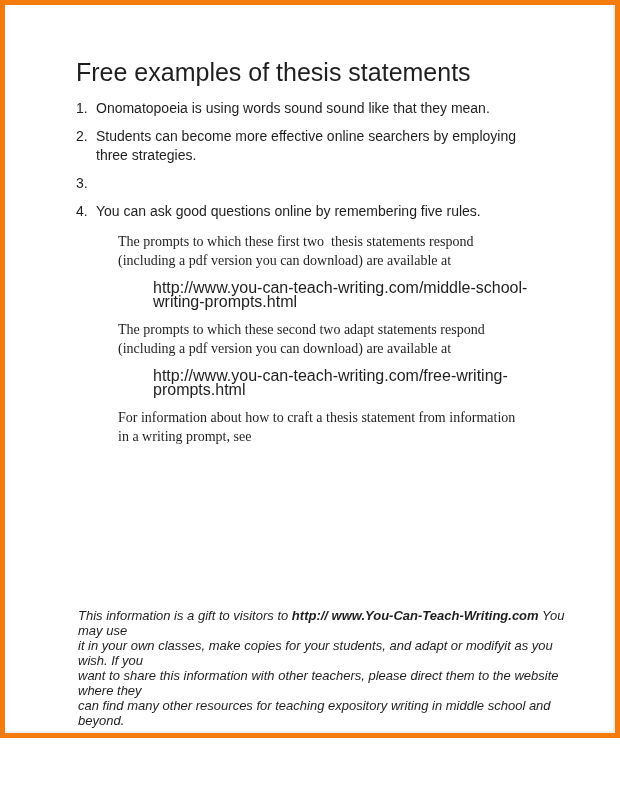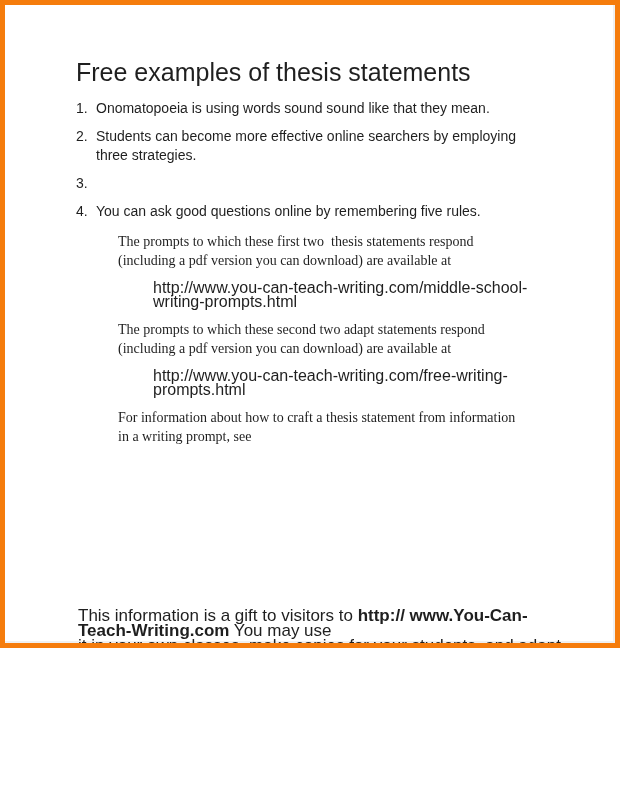--- a/index.html
+++ b/index.html
@@ -3,21 +3,21 @@
 <meta charset="utf-8">
 <style>
   html, body { margin: 0; padding: 0; }
   body {
     width: 620px; height: 800px;
     background: var(--background, #ffffff);
     font-family: "Liberation Sans", sans-serif;
   }
   .page {
     box-sizing: border-box;
-    width: 620px; height: 648px;
+    width: 620px; height: 738px;
     background: var(--background, #ffffff);
     border: 5px solid var(--border, #f57c0c);
     box-shadow: inset -2px -2px 0 rgba(0,0,0,0.06);
     padding: 52px 48px 0 71px;
     color: var(--text, #1f1f1f);
     overflow: hidden;
   }
   .title {
     font-size: 25px; font-weight: 400;
     line-height: 30px; letter-spacing: 0;
@@ -35,23 +35,24 @@
     margin: 11px 0 11px 42px;
     white-space: pre-wrap;
     font-family: Liberation Serif, serif;
   }
   .url {
     font-size: 16px; line-height: 14px;
     margin: 11px 0 11px 77px;
     white-space: pre-wrap;
   }
   .footer {
-    font-size: 17px; line-height: 15px;
+    font-size: 13px; line-height: 15px;
     margin: 162px 0 0 2px;
     white-space: pre-wrap;
+    font-style: italic;
   }
   .footer .site { font-weight: 700; }
 </style>
 </head>
 <body>
 
 <div class="page">
 
   <h1 class="title">Free examples of thesis statements</h1>
 

